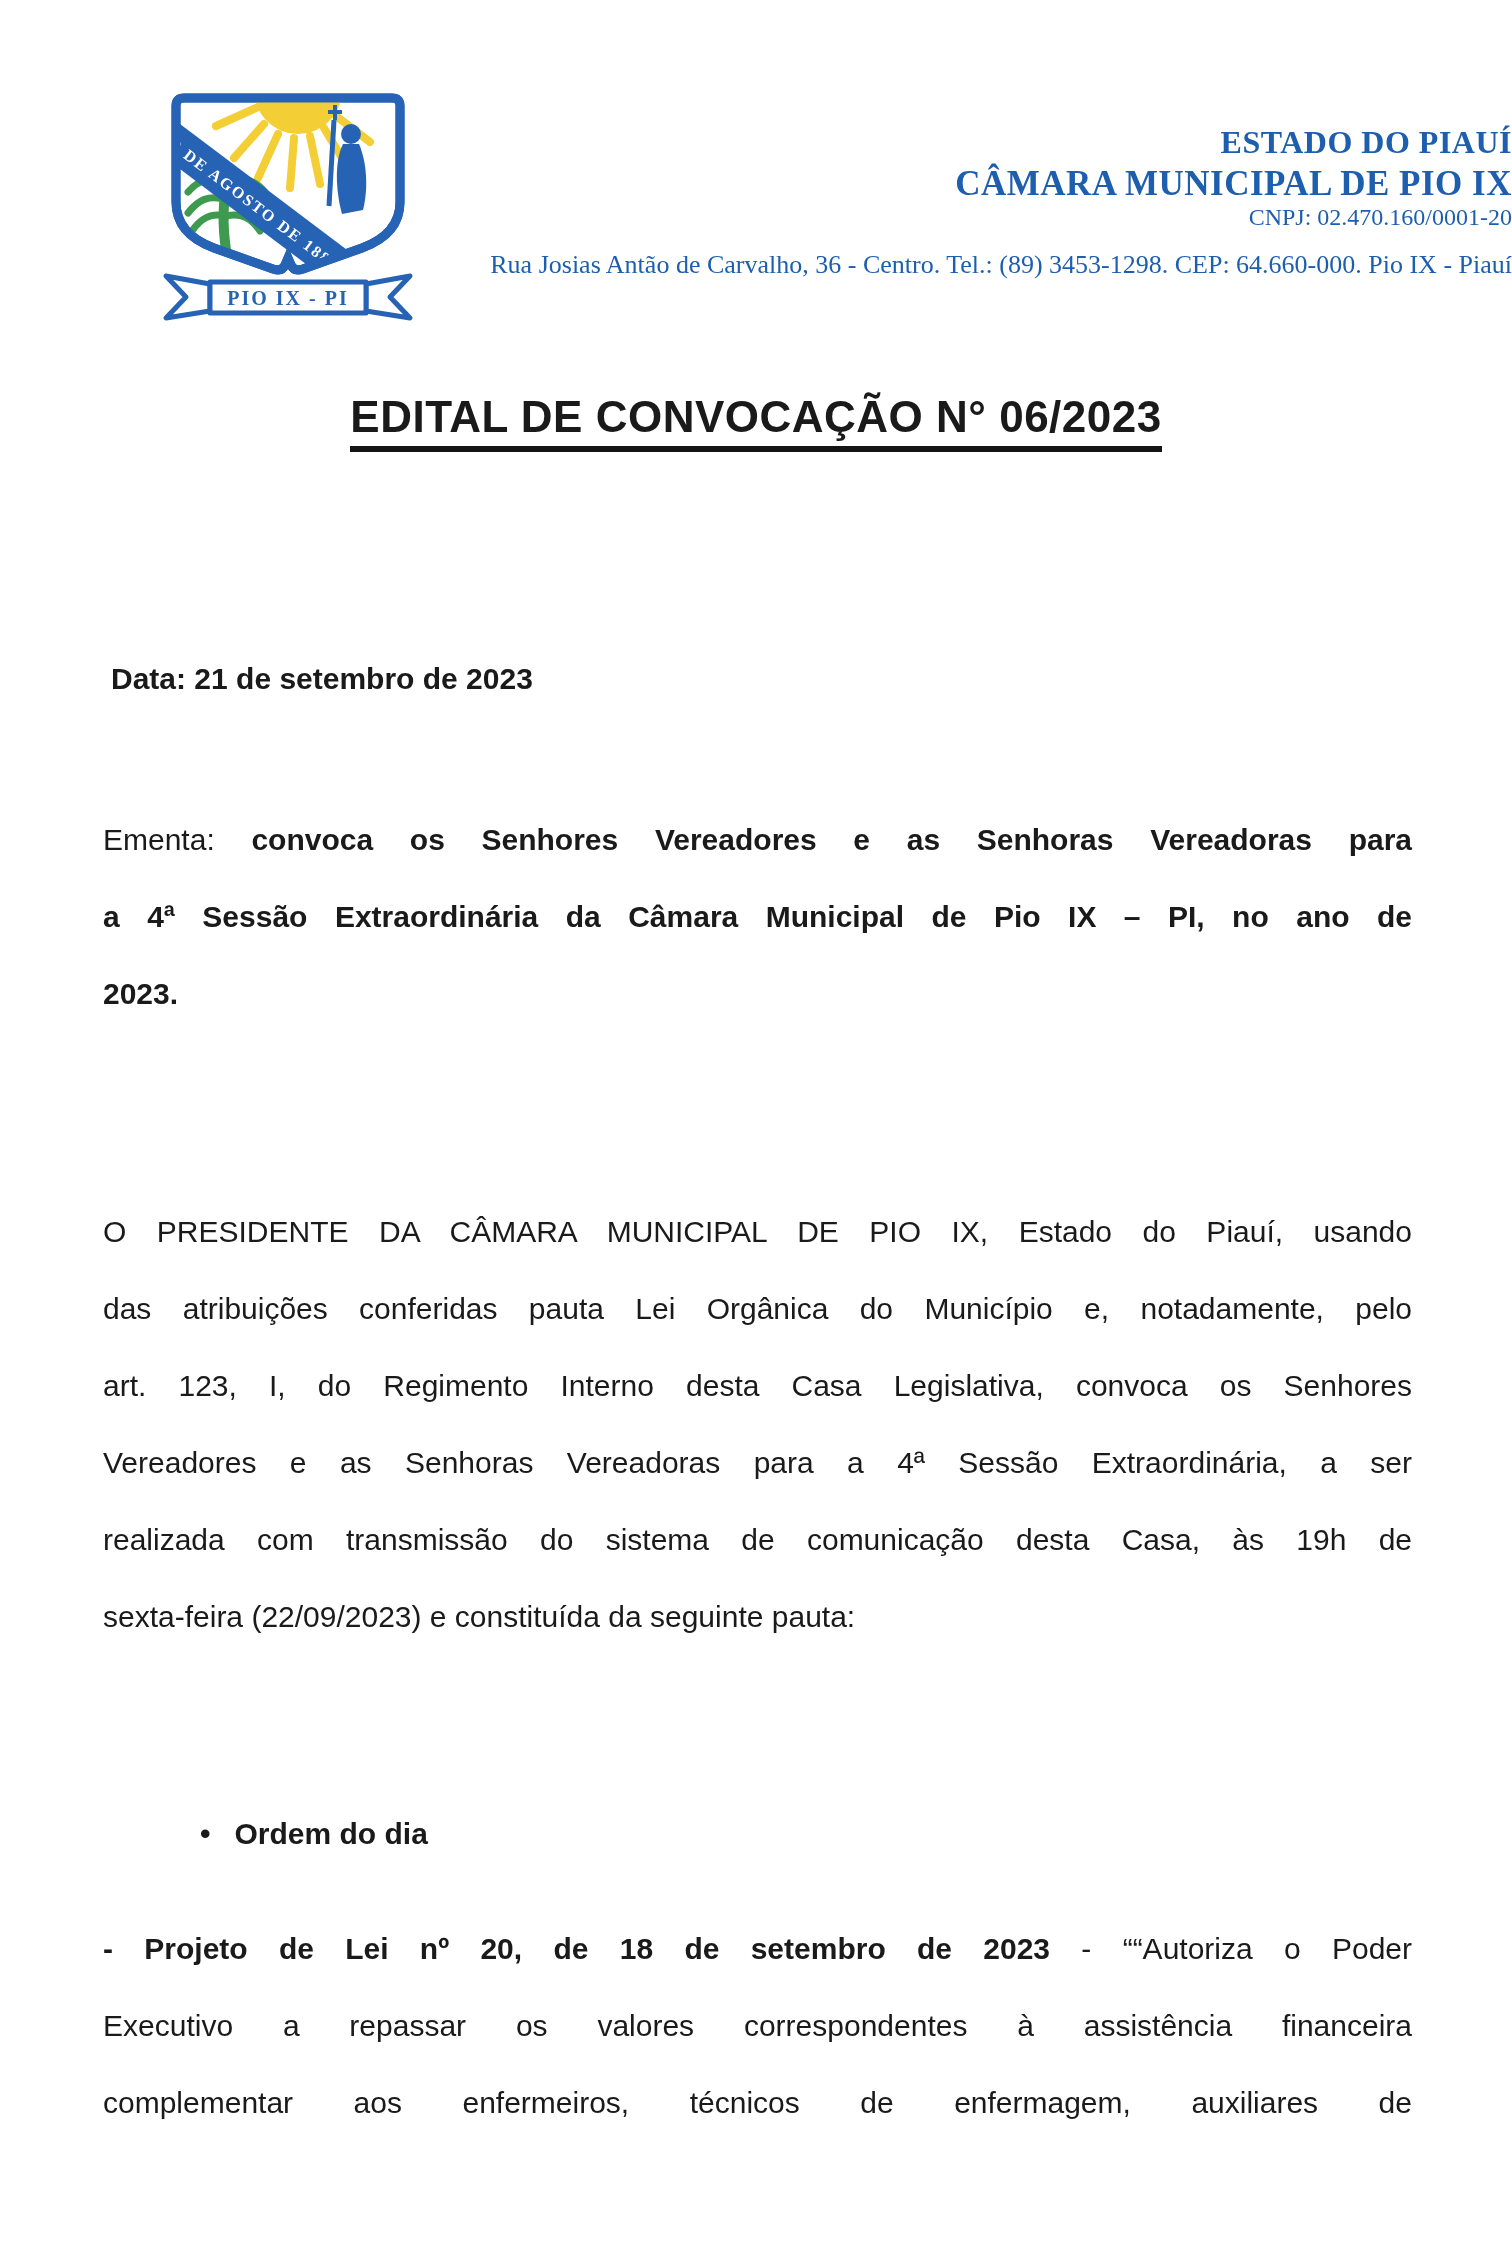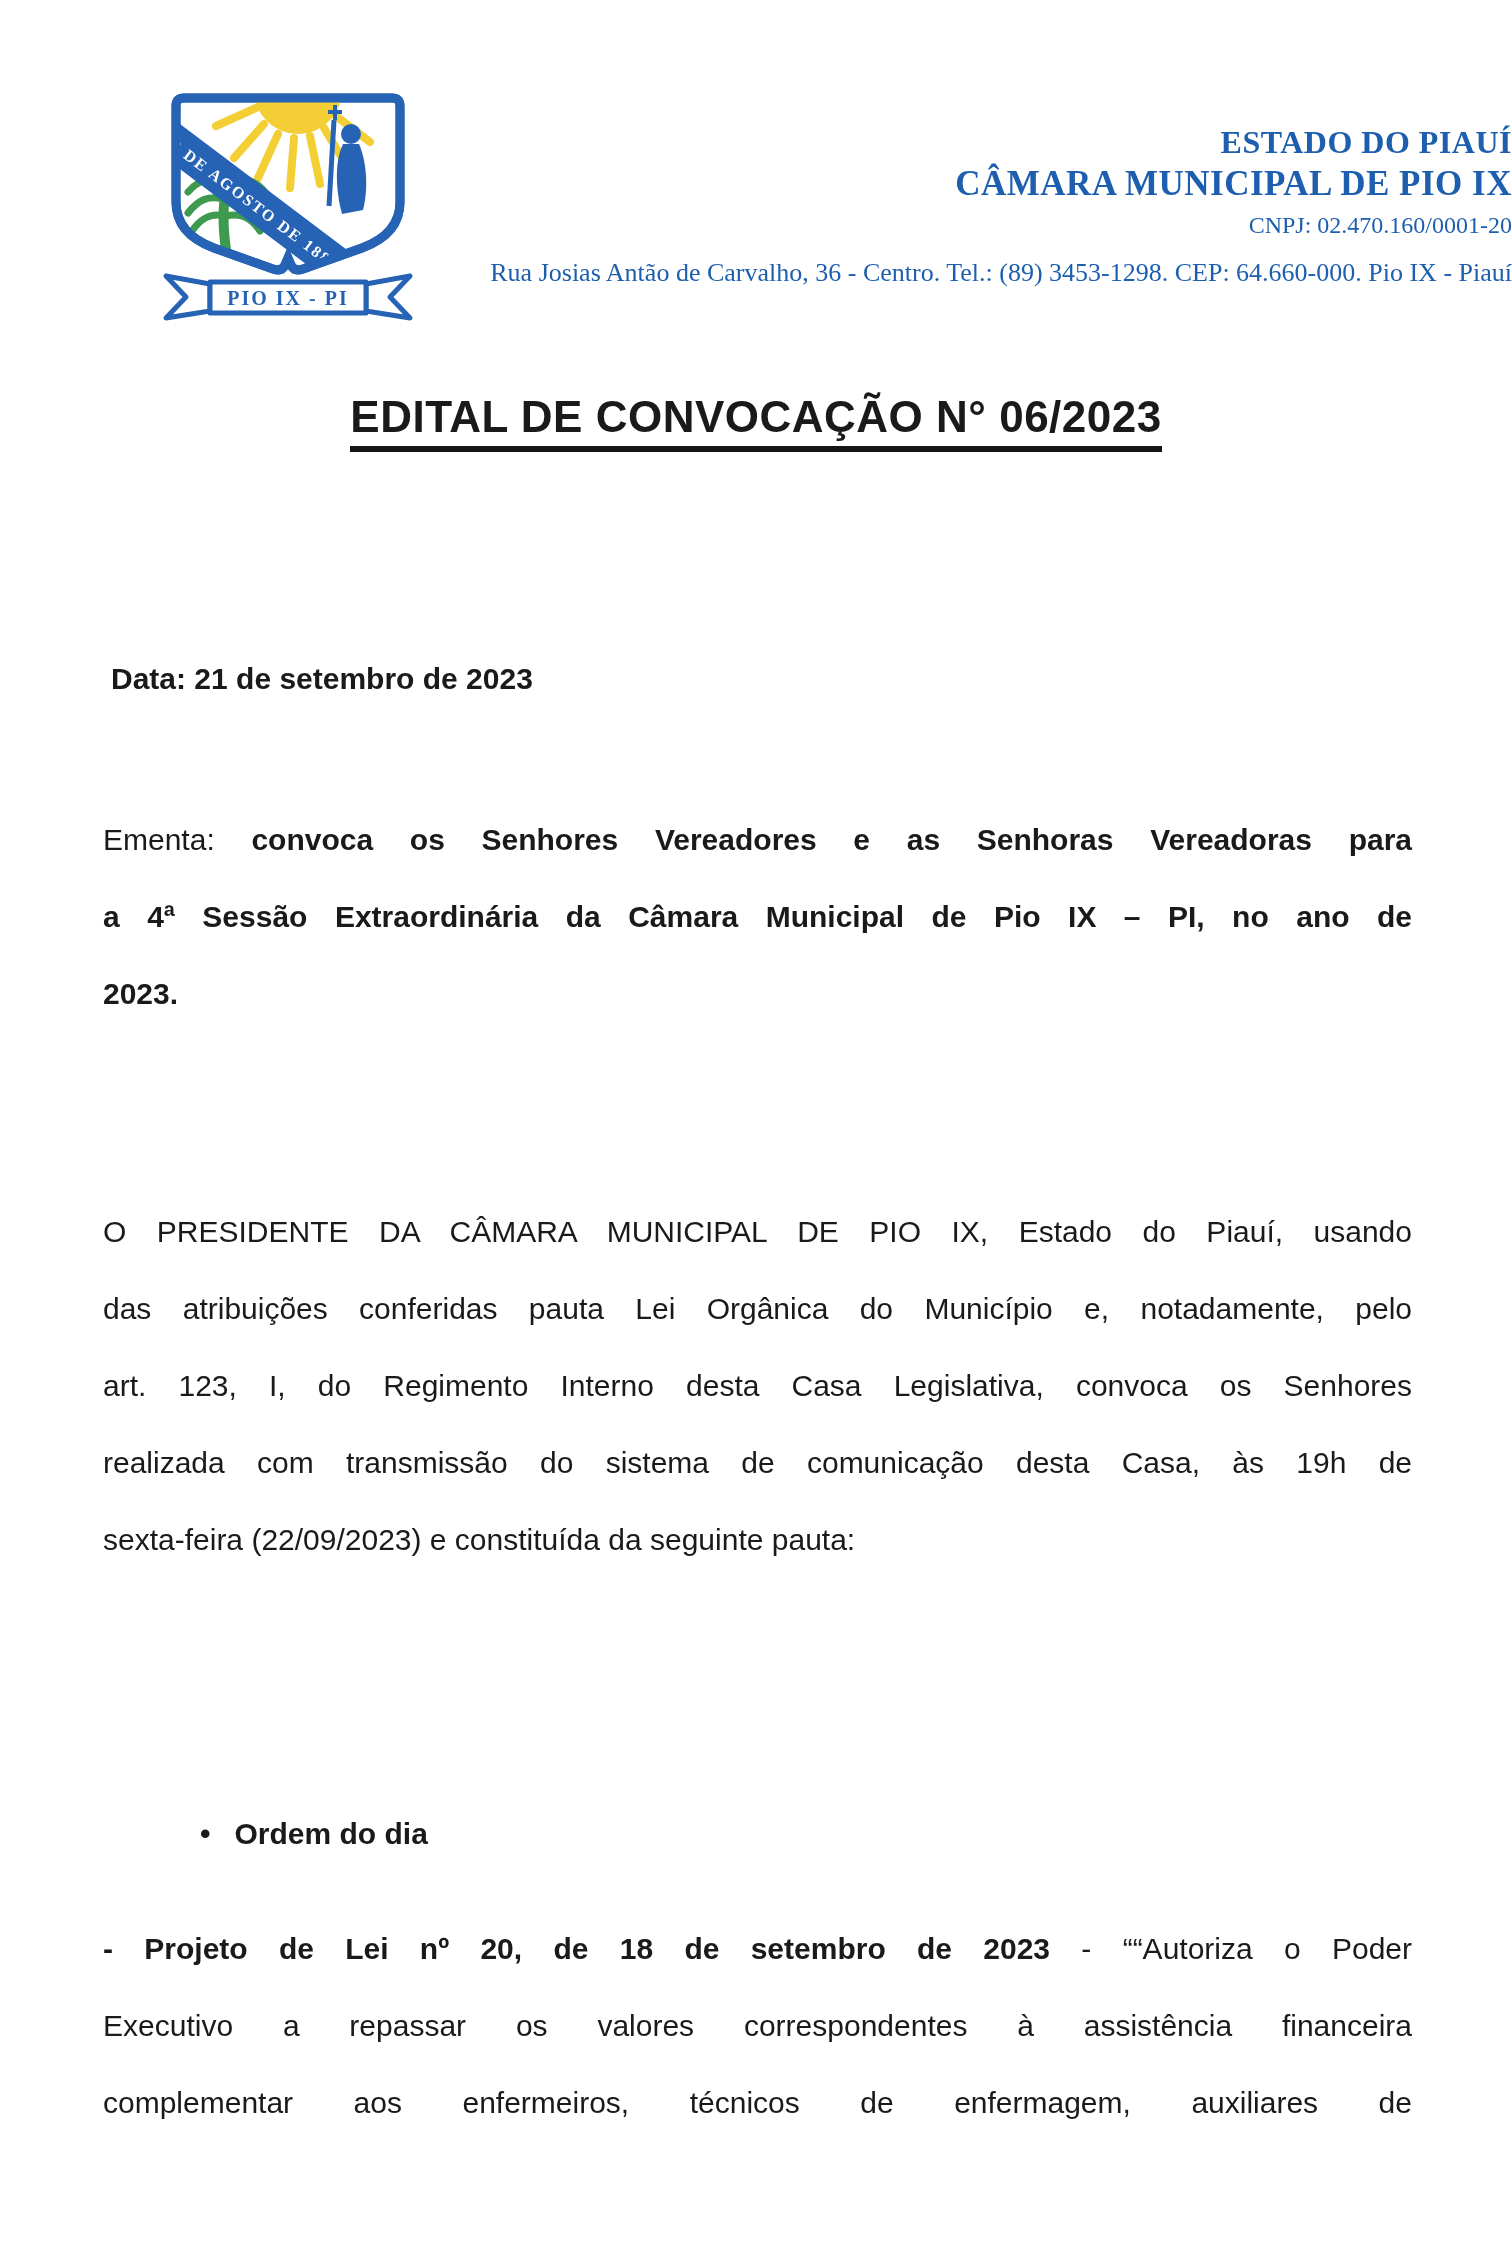--- a/index.html
+++ b/index.html
@@ -16,21 +16,21 @@
   
   .crest-wrap { position:absolute; top:82px; left:146px; width:284px; height:250px; }
   .header-text {
     position:absolute; top:124px; left:278px; right:0;
     text-align:right;
     color:#1d5fae;
     font-family:"Liberation Serif", serif;
   }
   .org1 { font-size:32px; font-weight:bold; letter-spacing:0.5px; }
   .org2 { font-size:35px; font-weight:bold; margin-top:3px; letter-spacing:0.5px; }
-  .cnpj { font-size:24px; margin-top:8px; }
+  .cnpj { font-size:24px; margin-top:0; }
   .address { font-size:26px; margin-top:19px; white-space:nowrap; }
 
   
   .title-wrap { position:absolute; top:392px; left:0; right:0; text-align:center; }
   .title {
     display:inline-block;
     font-size:44px; font-weight:bold;
     letter-spacing:0.5px;
     border-bottom:6px solid #151515;
     padding-bottom:4px;
@@ -139,20 +139,21 @@
   <div class="ementa-par">
     <div class="doc-line stretch"><span>Ementa:</span> <span class="b">convoca os Senhores Vereadores e as Senhoras Vereadoras para</span></div>
     <div class="doc-line stretch b">a 4ª Sessão Extraordinária da Câmara Municipal de Pio IX – PI, no ano de</div>
     <div class="doc-line b">2023.</div>
   </div>
 
   <div class="body-par">
     <div class="doc-line stretch">O PRESIDENTE DA CÂMARA MUNICIPAL DE PIO IX, Estado do Piauí, usando</div>
     <div class="doc-line stretch">das atribuições conferidas pauta Lei Orgânica do Município e, notadamente, pelo</div>
     <div class="doc-line stretch">art. 123, I, do Regimento Interno desta Casa Legislativa, convoca os Senhores</div>
+    <div class="doc-line stretch">Vereadores e as Senhoras Vereadoras para a 4ª Sessão Extraordinária, a ser</div>
     <div class="doc-line stretch">realizada com transmissão do sistema de comunicação desta Casa, às 19h de</div>
     <div class="doc-line">sexta-feira (22/09/2023) e constituída da seguinte pauta:</div>
   </div>
 
   <div class="agenda-bullet">
     <span class="dot">•</span>
     <span>Ordem do dia</span>
   </div>
 
   <div class="agenda-par">

